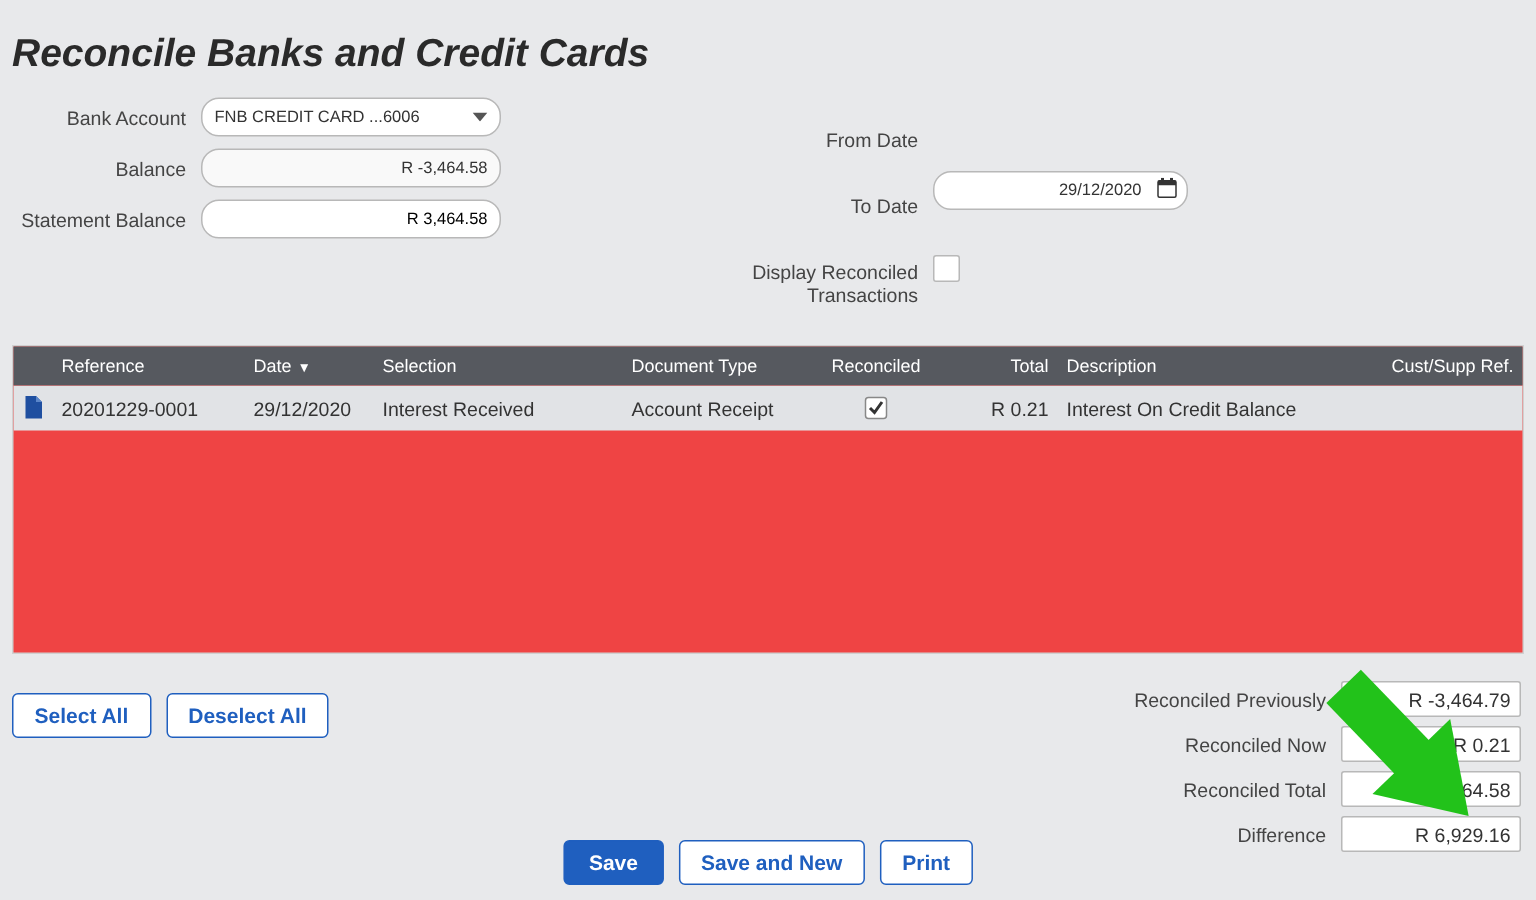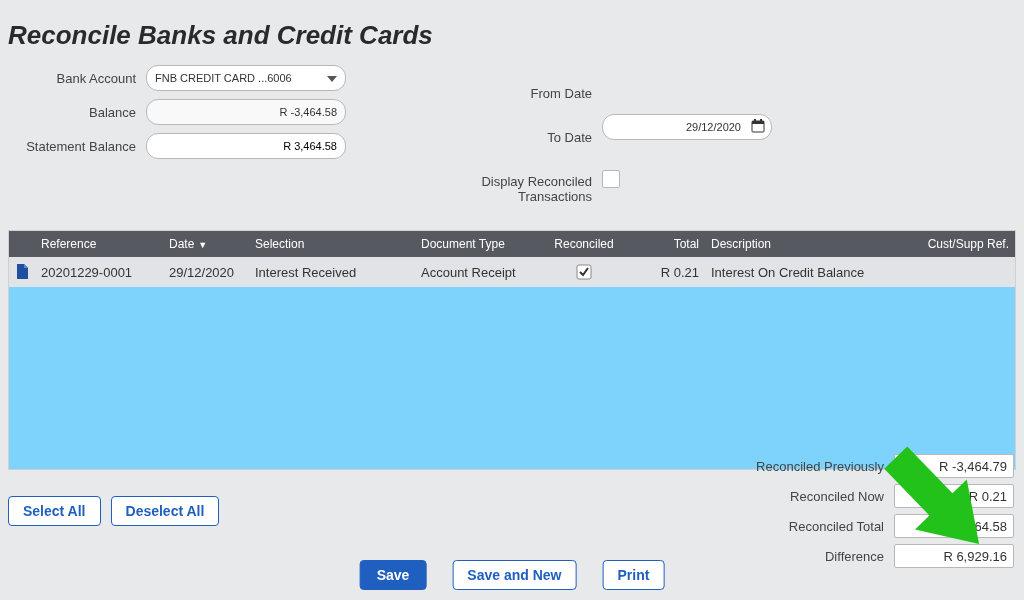--- a/index.html
+++ b/index.html
@@ -13,22 +13,22 @@
   }
   .page-title {
     font-size: 26px;
     font-weight: 600;
     color: #2a2a2a;
     padding: 20px 8px 14px 8px;
     font-style: italic;
   }
   .filters {
     display: flex;
-    padding: 0 8px 10px 20px;
-    gap: 60px;
+    padding: 0 8px 10px 8px;
+    gap: 92px;
   }
   .filters-col { }
   .field-row {
     display: flex;
     align-items: center;
     margin-bottom: 8px;
   }
   .field-label {
     width: 126px;
     text-align: right;
@@ -91,22 +91,22 @@
     height: 18px;
     border: 1px solid #b8b8b8;
     background: #fff;
     border-radius: 2px;
   }
 
   
   .grid {
     margin: 8px 8px 0 8px;
     border: 1px solid #d0d0d0;
-    background: #7dd3fc;
-    height: 240px;
+    background: #ef4444;
+    height: 206px;
     display: flex;
     flex-direction: column;
   }
   .grid-head {
     background: #56595f;
     color: #fff;
     display: flex;
     font-size: 12px;
     height: 26px;
     align-items: center;
@@ -184,21 +184,21 @@
     font-size: 13px;
   }
 
   
   .actions {
     position: absolute;
     left: 50%;
     transform: translateX(-50%);
     bottom: 10px;
     display: flex;
-    gap: 26px;
+    gap: 10px;
   }
   .btn-primary {
     background: #1f5fbf;
     color: #fff;
     border: 1.5px solid #1f5fbf;
     padding: 6px 16px;
     font-weight: 600;
     font-size: 14px;
     border-radius: 4px;
     cursor: pointer;

